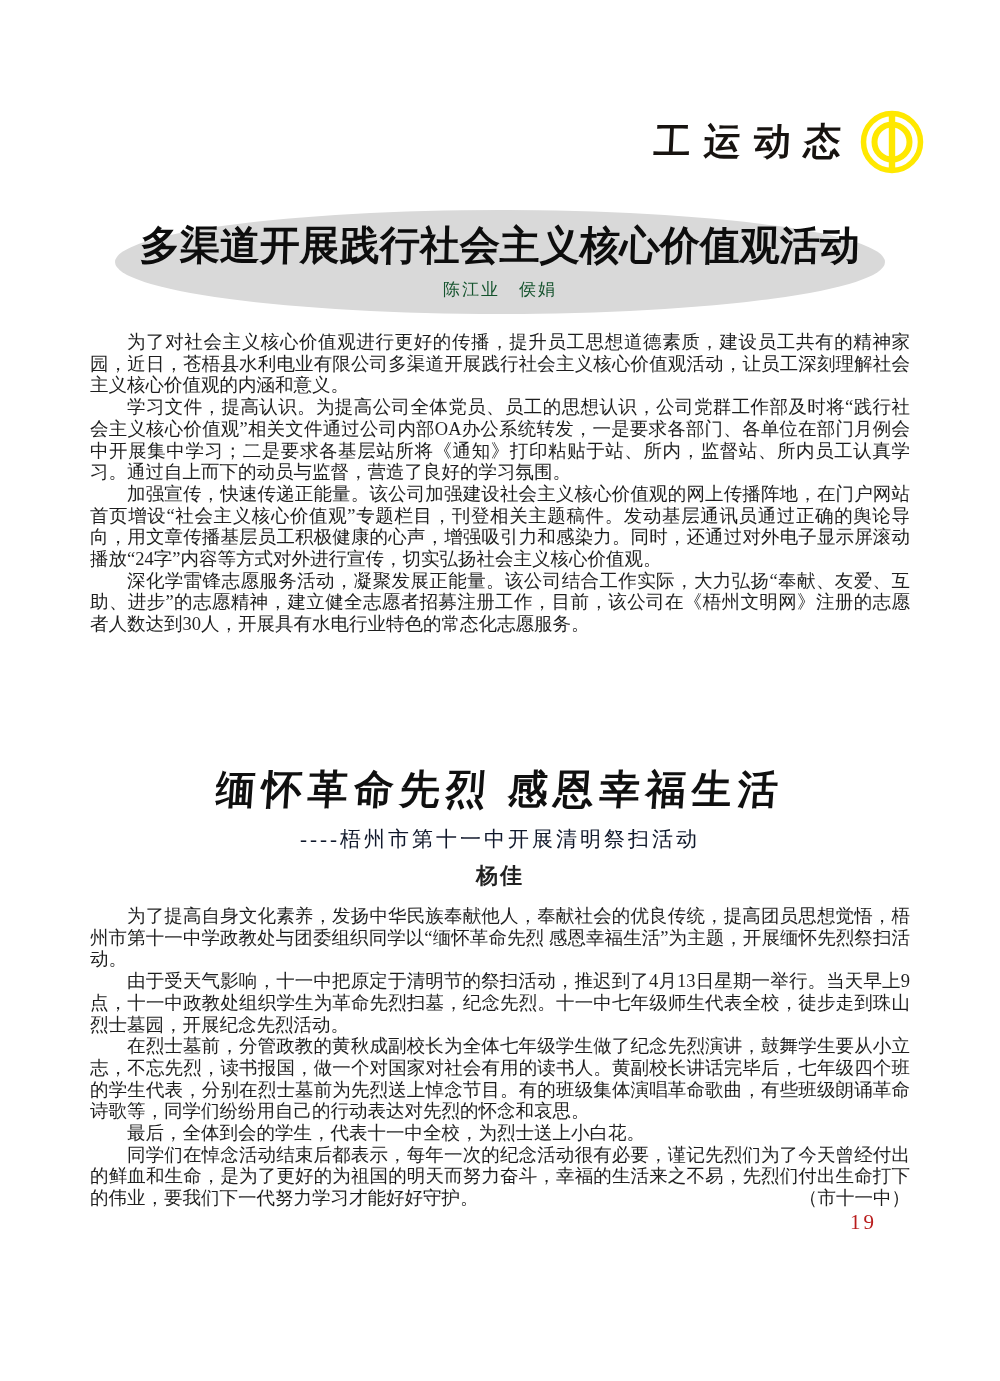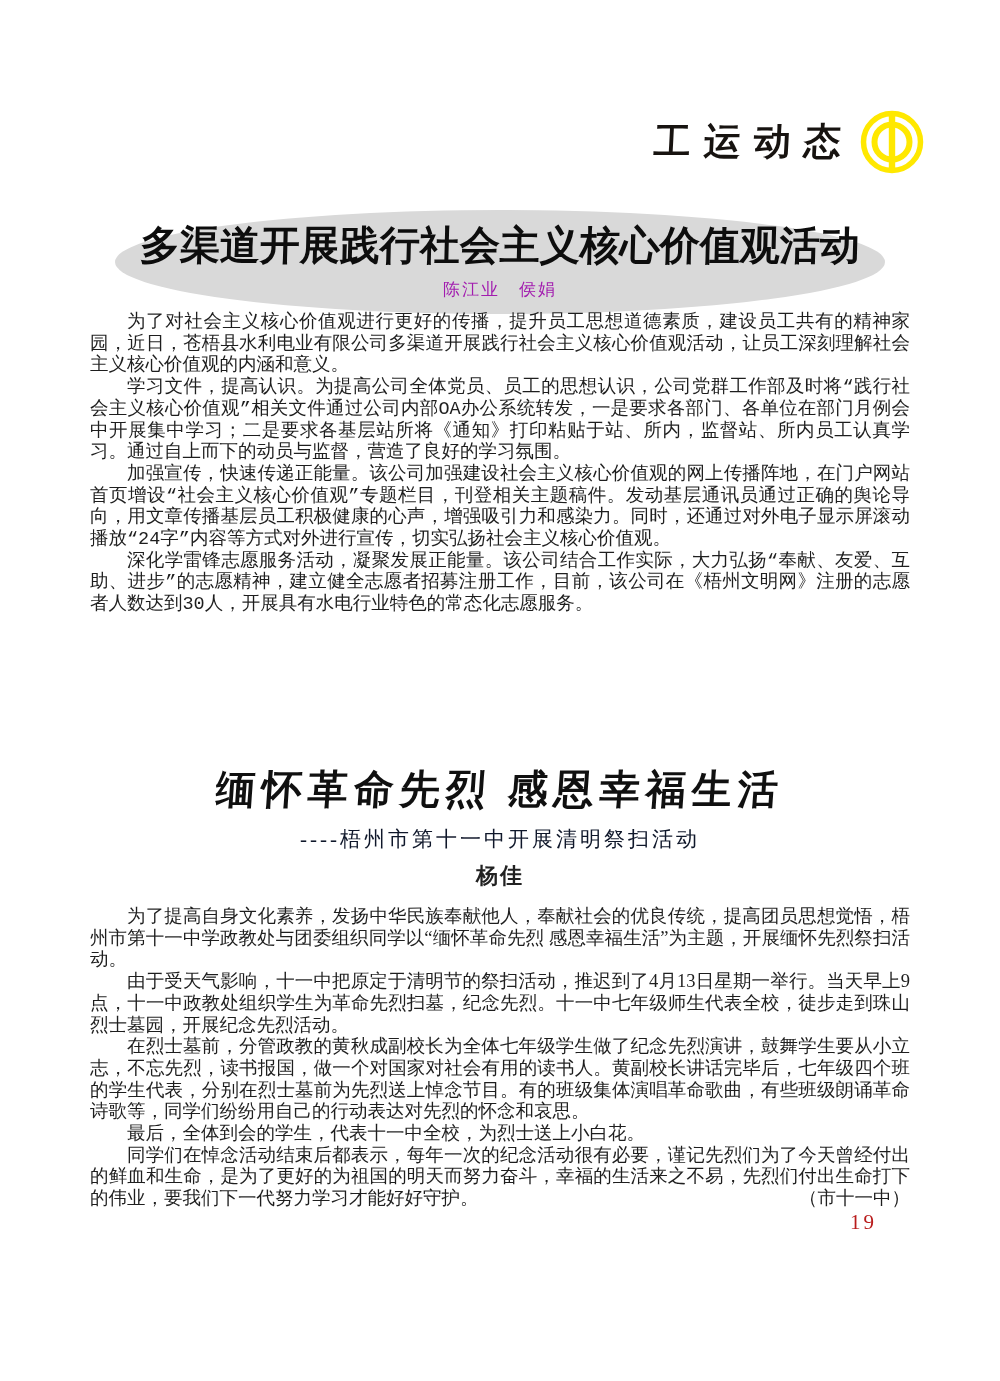--- a/index.html
+++ b/index.html
@@ -62,37 +62,37 @@
     letter-spacing: 0px;
     color: #0d0d0d;
     transform: skewX(-1.5deg);
   }
   .a1-authors {
     position: relative;
     margin-top: 7px;
     text-align: center;
     font-family: "Liberation Sans", "DejaVu Sans", sans-serif;
     font-size: 17px;
-    color: #a21caf;
+    color: #14532d;
     letter-spacing: 2px;
   }
 
   
   .body-col {
     position: absolute;
     left: 90px;
     width: 820px;
     font-size: 18.5px;
     line-height: 21.7px;
     text-align: justify;
     color: #1e1e1e;
   }
   .body-col p { margin: 0; text-indent: 2em; }
   .attr { float: right; text-indent: 0; }
-  .a1-body { top: 312px; font-family: Liberation Mono, monospace; }
+  .a1-body { top: 332px; }
   .a2-body { top: 906px; }
 
   
   .a2-head {
     position: absolute;
     left: 0;
     top: 766px;
     width: 100%;
     text-align: center;
   }

